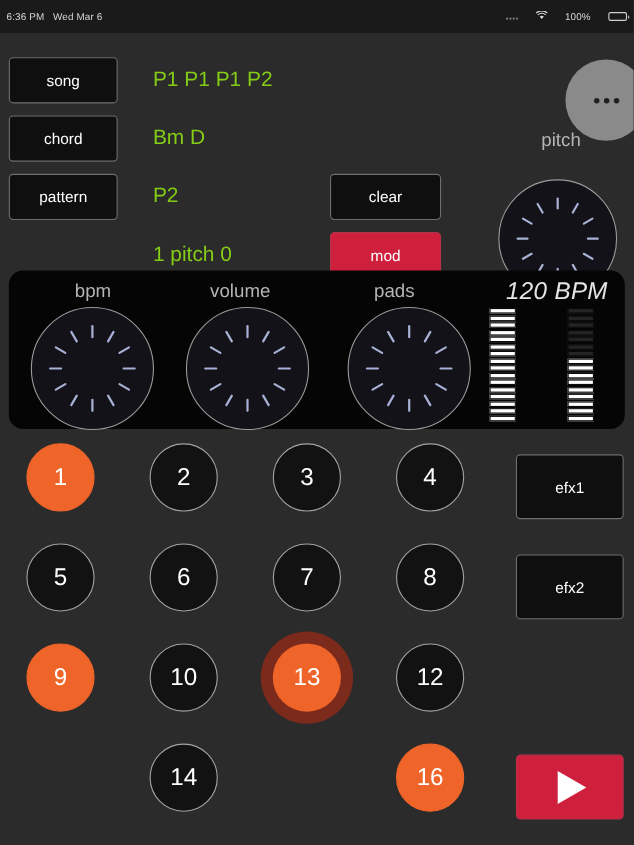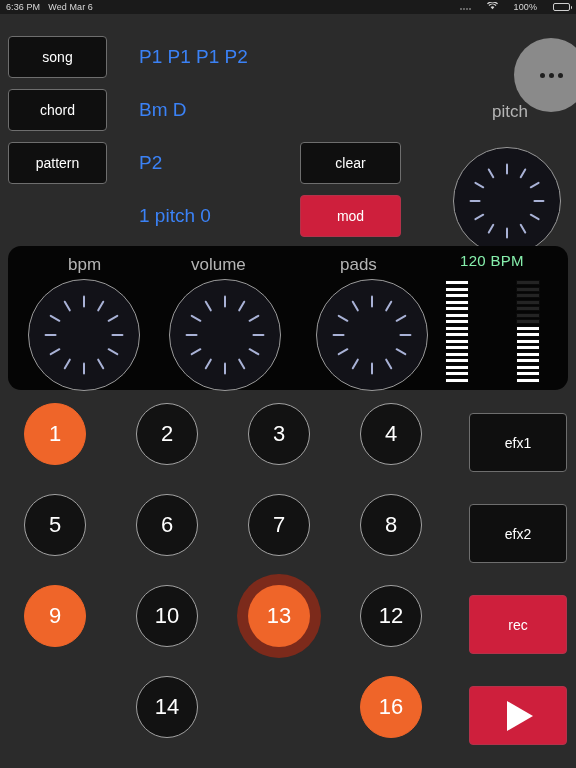--- a/index.html
+++ b/index.html
@@ -13,21 +13,21 @@
   }
 
   body {
     font-family: "Liberation Sans", sans-serif;
     color: #ffffff;
     position: relative;
   }
 
   
   .status-bar {
-    height: 14px;
+    height: 30px;
     width: 100%;
     background: #1a1a1a;
     display: flex;
     align-items: center;
     padding: 0 6px;
     font-size: 9px;
     color: #d8d8d8;
     letter-spacing: 0.1px;
   }
   .status-left { display: flex; align-items: center; gap: 8px; }
@@ -89,21 +89,21 @@
     width: 99px;
   }
   .col-left .btn { height: 42px; margin-bottom: 11px; }
 
   .col-labels {
     position: absolute;
     left: 139px; top: 22px;
     width: 150px;
   }
   .lbl-red {
-    color: #3b82f6;
+    color: #84cc16;
     font-size: 19px;
     height: 42px;
     display: flex;
     align-items: center;
     margin-bottom: 11px;
     white-space: nowrap;
   }
 
   .col-mid {
     position: absolute;
@@ -172,23 +172,24 @@
   .panel-label {
     position: absolute;
     font-size: 17px;
     color: #b5b5b5;
     top: 9px;
   }
   .panel-knob { position: absolute; top: 33px; }
   .bpm-readout {
     position: absolute;
     top: 6px; left: 452px;
-    font-size: 15px;
-    color: #86efac;
+    font-size: 22px;
+    color: #e5e5e5;
     letter-spacing: 0.3px;
+    font-style: italic;
   }
   .meter {
     position: absolute;
     top: 34px;
     width: 24px; height: 103px;
     display: flex;
     flex-direction: column;
     justify-content: space-between;
   }
   .meter .seg {
@@ -463,19 +464,16 @@
     <div class="pad on" style="left: 24px; top: 7px;">
       <span>1</span>
     </div>
 
   <div class="side-btn" style="left:469px; top:17px;">
     <span>efx1</span>
   </div>
   <div class="side-btn" style="left:469px; top:108px;">
     <span>efx2</span>
   </div>
-  <div class="side-btn red" style="left:469px; top:199px;">
-    <span>rec</span>
-  </div>
   <div class="side-btn red" style="left:469px; top:290px;">
     <span class="play-triangle"></span>
   </div>
 </div>
 
 </body></html>

